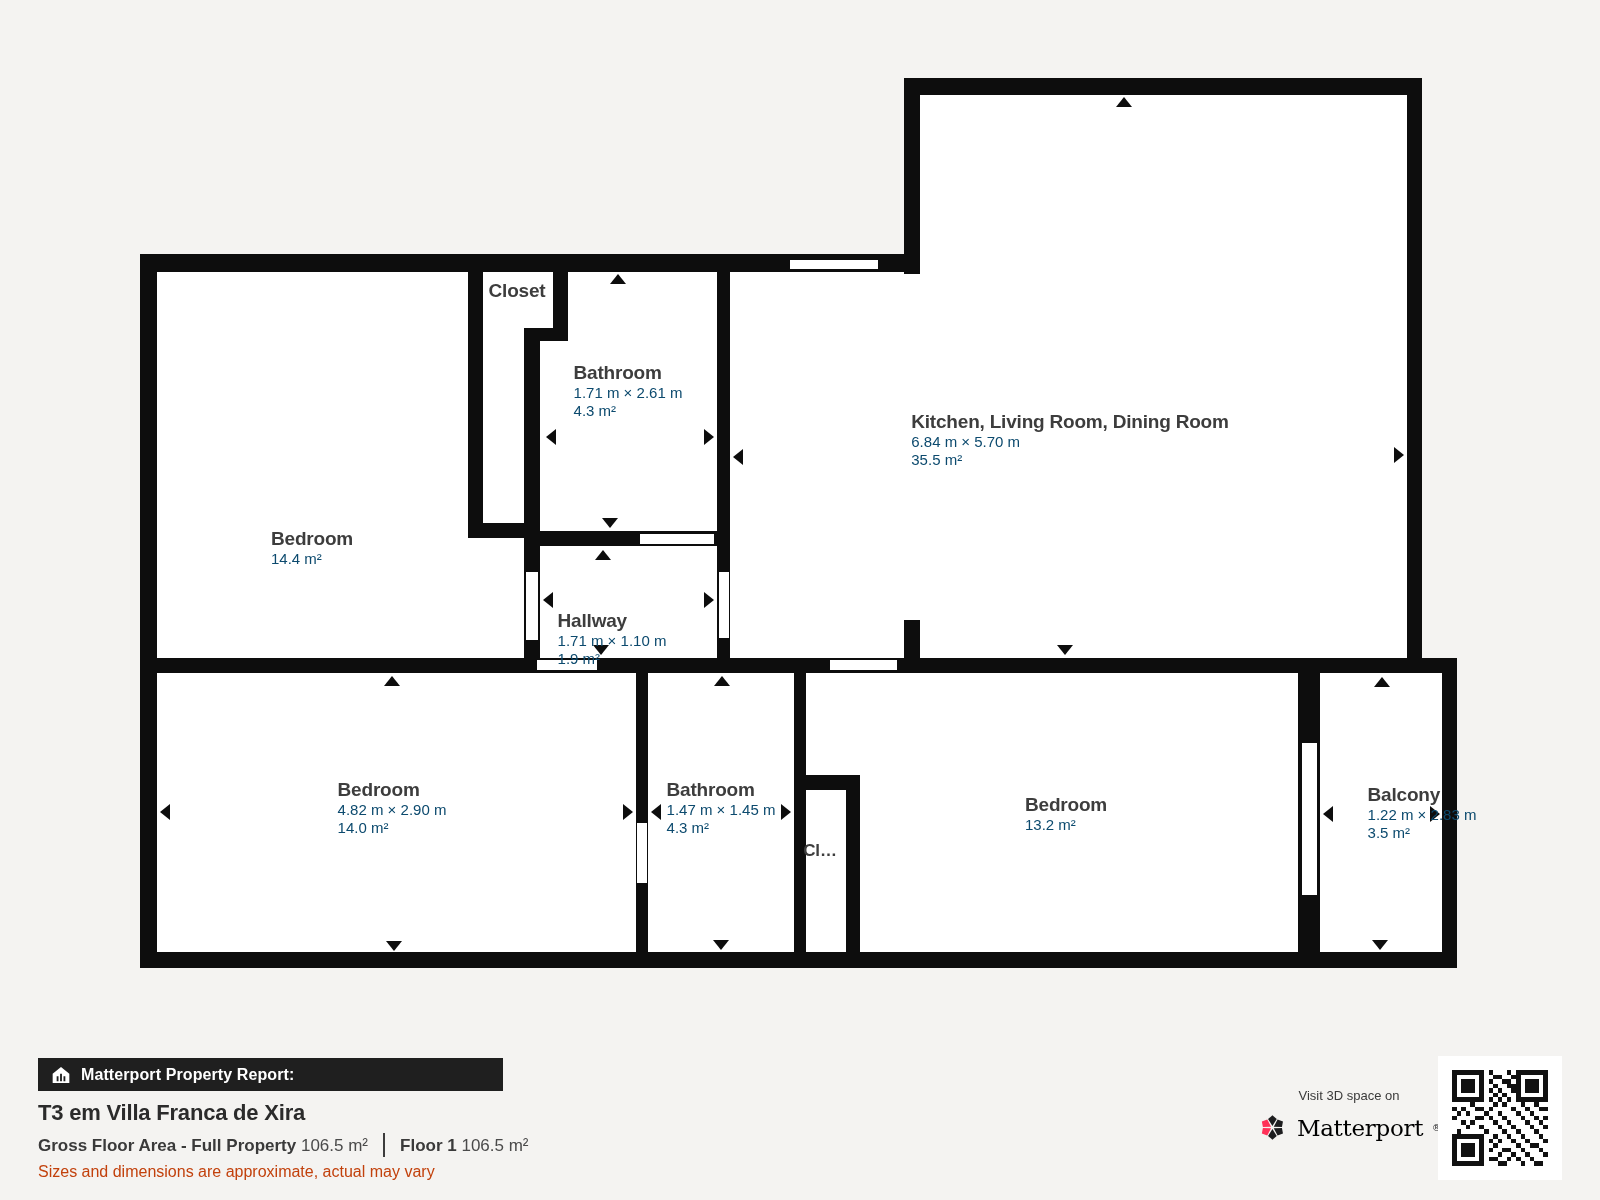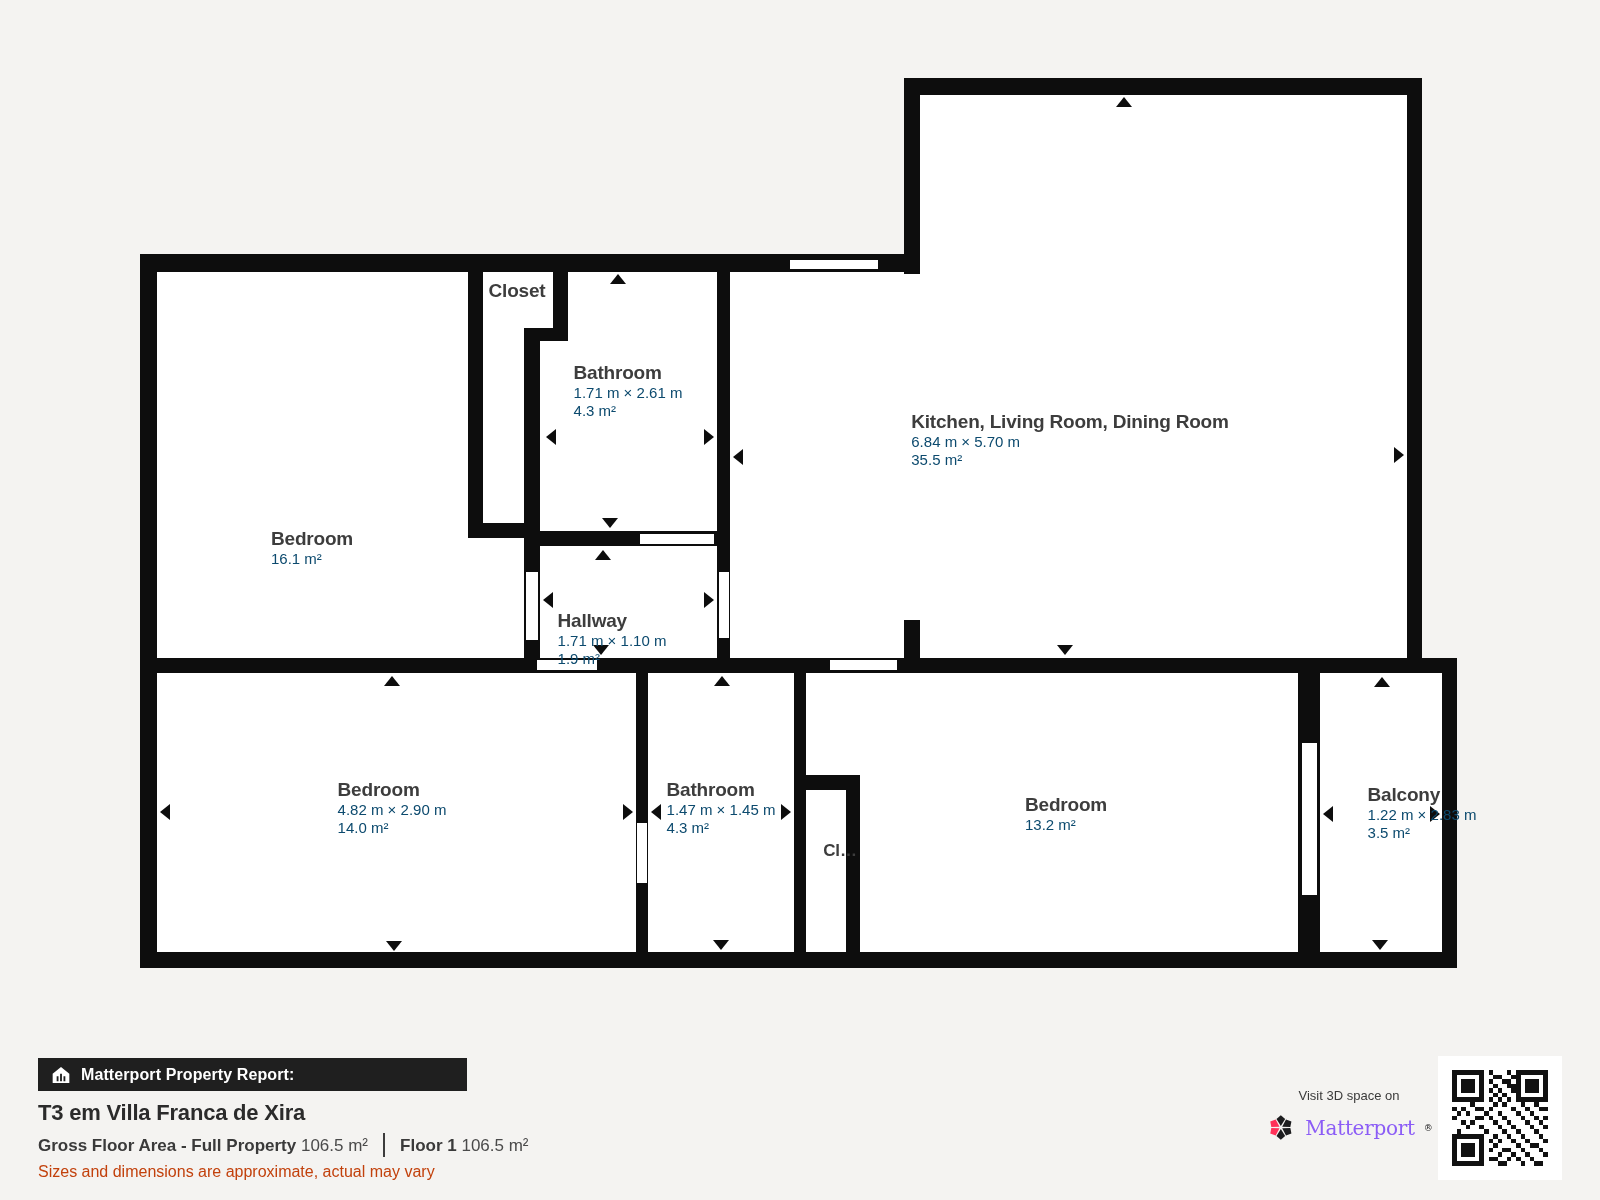--- a/index.html
+++ b/index.html
@@ -13,21 +13,21 @@
     position:absolute;transform:translateX(-50%);
     text-align:left;white-space:nowrap;color:#3d3d3d;
   }
   .room-name{
     font-size:19px;font-weight:bold;line-height:23px;letter-spacing:-0.2px;color:#3d3d3d;
   }
   .room-name--small{font-size:17px;line-height:20px;}
   .room-meta{font-size:15px;line-height:18px;color:#0c4a6e;}
   
   .report-bar{
-    position:absolute;left:38px;top:1058px;width:429px;height:33px;
+    position:absolute;left:38px;top:1058px;width:465px;height:33px;
     background:#1f1f1f;display:flex;align-items:center;gap:10px;padding-left:13px;box-sizing:border-box;
   }
   .report-bar-label{color:#ffffff;font-size:16px;font-weight:bold;letter-spacing:0.1px;}
   .property-title{
     position:absolute;left:38px;top:1100px;font-size:22px;font-weight:bold;color:#2b2b2b;letter-spacing:-0.2px;
   }
   .area-line{position:absolute;left:38px;top:1133px;font-size:17px;color:#4a4a4a;}
   .area-line .lbl{font-weight:bold;color:#3a3a3a;}
   .area-line .val{color:#4a4a4a;}
   .vdivider{display:inline-block;width:2px;height:24px;background:#3c3c3c;margin:0 15px;vertical-align:-6px;}
@@ -35,21 +35,21 @@
   
   .visit-text{
     position:absolute;left:1349px;top:1088px;transform:translateX(-50%);
     font-size:13px;color:#3a3a3a;
   }
   .brand-row{
     position:absolute;left:1349px;top:1112px;transform:translateX(-50%);
     display:flex;align-items:center;gap:9px;
   }
   .brand-wordmark{
-    font-family:"DejaVu Serif", serif;font-size:20px;color:#8b5cf6;letter-spacing:-0.3px;
+    font-family:"DejaVu Serif", serif;font-size:23px;color:#000000;letter-spacing:-0.3px;
   }
   .brand-reg{font-family:"DejaVu Serif", serif;font-size:9px;color:#1d1d1f;vertical-align:14px;}
   .qr-box{
     position:absolute;left:1438px;top:1056px;width:124px;height:124px;background:#ffffff;
     display:flex;align-items:center;justify-content:center;
   }
 </style>
 </head>
 <body>
 
@@ -120,21 +120,21 @@
     <polygon points="721,950 713,940 729,940"></polygon>
     <polygon points="1382,677 1374,687 1390,687"></polygon>
     <polygon points="1323,814 1333,806 1333,822"></polygon>
     <polygon points="1440,814 1430,806 1430,822"></polygon>
     <polygon points="1380,950 1372,940 1388,940"></polygon>
   </g>
 </svg>
 
 <div class="room-label" style="left:312px;top:527px;">
   <div class="room-name">Bedroom</div>
-  <div class="room-meta">16.1 m²</div>
+  <div class="room-meta">14.4 m²</div>
 </div>
 
 <div class="room-label" style="left:517px;top:279px;">
   <div class="room-name">Closet</div>
 </div>
 
 <div class="room-label" style="left:628px;top:361px;">
   <div class="room-name">Bathroom</div>
   <div class="room-meta">1.71 m × 2.61 m</div>
   <div class="room-meta">4.3 m²</div>
@@ -157,21 +157,21 @@
   <div class="room-meta">4.82 m × 2.90 m</div>
   <div class="room-meta">14.0 m²</div>
 </div>
 
 <div class="room-label" style="left:721px;top:778px;">
   <div class="room-name">Bathroom</div>
   <div class="room-meta">1.47 m × 1.45 m</div>
   <div class="room-meta">4.3 m²</div>
 </div>
 
-<div class="room-label" style="left:820px;top:841px;margin-left:20px;">
+<div class="room-label" style="left:820px;top:841px;">
   <div class="room-name room-name--small">Cl…</div>
 </div>
 
 <div class="room-label" style="left:1066px;top:793px;">
   <div class="room-name">Bedroom</div>
   <div class="room-meta">13.2 m²</div>
 </div>
 
 <div class="room-label" style="left:1382px;top:783px;margin-left:40px;">
   <div class="room-name">Balcony</div>

